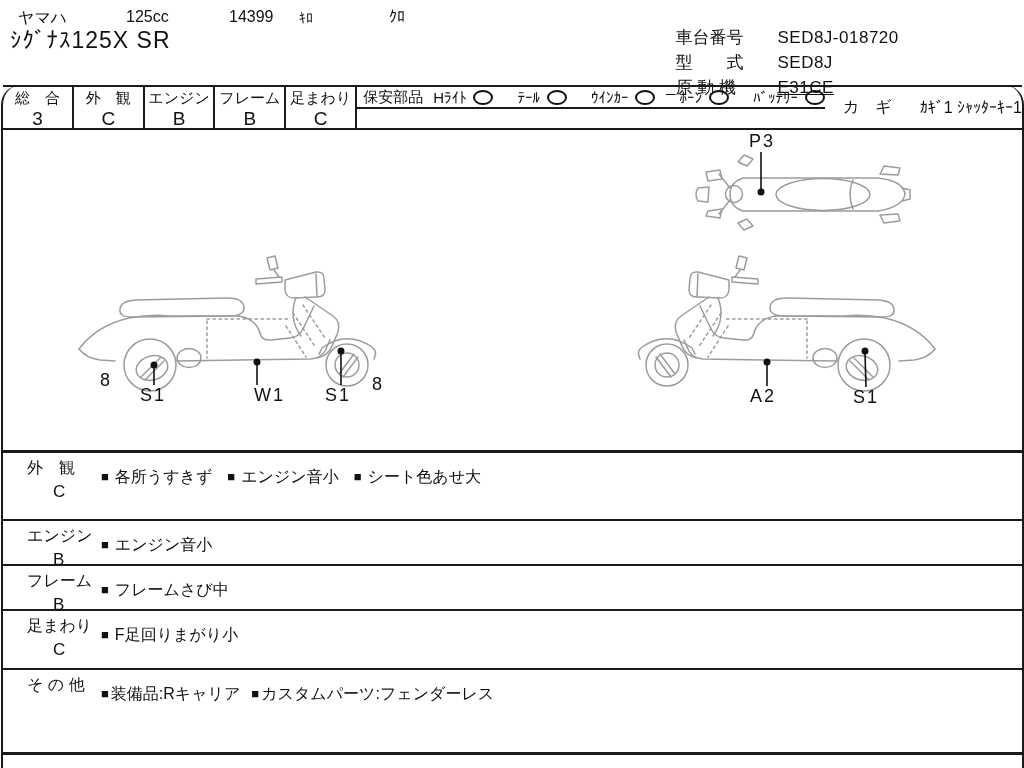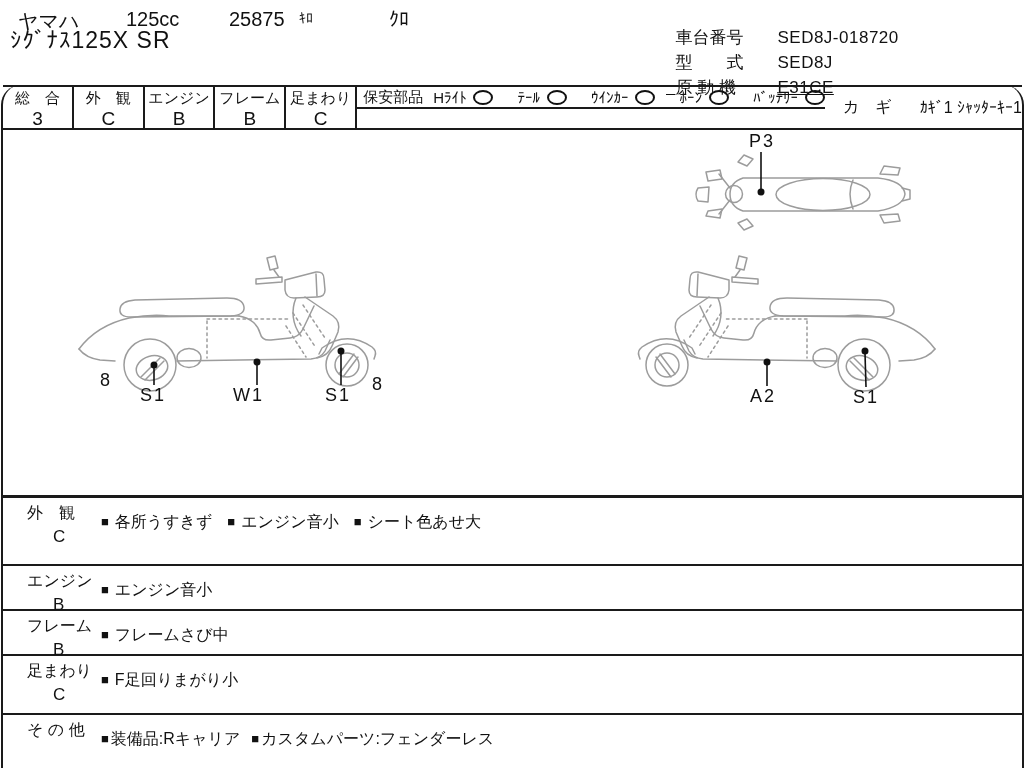--- a/index.html
+++ b/index.html
@@ -1,21 +1,21 @@
 <!DOCTYPE html>
 <html><head>
 <meta charset="utf-8">
 <style>
   html,body{margin:0;padding:0;background:#fff;}
   body{width:1024px;height:768px;position:relative;overflow:hidden;
        font-family:"Liberation Sans","DejaVu Sans",sans-serif;color:#111;}
   .abs{position:absolute;}
 
   
-  .hdr-txt{font-size:20px;white-space:pre;}
+  .hdr-txt{font-size:16px;white-space:pre;}
   .hdr-unit{font-size:14px;}
   .model-name{font-size:23px;letter-spacing:1px;}
   .id-row{position:absolute;left:666px;font-size:17px;white-space:pre;}
   .id-label{display:inline-block;width:96px;}
   .id-value{margin-left:6px;letter-spacing:0.5px;}
 
   
   .sheet{position:absolute;left:1px;top:85px;width:1019px;
          border-left:2px solid #1a1a1a;border-right:2px solid #1a1a1a;
          border-bottom:2px solid #8f8f8f;border-radius:20px;}
@@ -29,21 +29,21 @@
   .safety-top{height:20px;border-bottom:2px solid #1a1a1a;display:flex;align-items:center;
               font-size:15px;padding-left:6px;white-space:pre;}
   .sp-item{display:inline-flex;align-items:center;margin-left:24px;}
   .sp-item .sp-name{font-size:15px;}
   .oval{display:inline-block;width:16px;height:11px;border:2.4px solid #111;
         border-radius:50%;margin-left:7px;}
   .safety-keys{flex:1;display:flex;align-items:center;font-size:16px;padding-left:18px;white-space:pre;}
   .keys-value{margin-left:28px;}
 
   
-  .diagram{position:relative;height:365px;}
+  .diagram{position:relative;height:320px;}
   .dlabel{position:absolute;font-size:18px;letter-spacing:2px;color:#111;white-space:pre;}
 
   
   .cond-row{display:flex;border-top:2px solid #1a1a1a;box-sizing:border-box;}
   .cond-row.first{border-top:3px solid #1a1a1a;}
   .cond-label-col{width:98px;padding:5px 0 0 24px;box-sizing:border-box;flex:none;}
   .cond-label{font-size:16px;white-space:pre;}
   .cond-grade{font-size:17px;padding-left:26px;margin-top:3px;}
   .cond-items{flex:1;display:flex;align-items:flex-start;padding-top:14px;gap:15px;}
   .bullet{font-size:16px;white-space:pre;}
@@ -52,21 +52,21 @@
   .cond-row.tight .bullet::before{margin-right:2px;}
   .empty-row{border-top:3px solid #1a1a1a;height:47px;}
 
   svg{display:block;}
 </style>
 </head>
 <body>
 
 <span class="abs hdr-txt" style="left:18px;top:8px;">ヤマハ</span>
 <span class="abs hdr-txt" style="left:126px;top:8px;">125cc</span>
-<span class="abs hdr-txt" style="left:229px;top:8px;">25875</span>
+<span class="abs hdr-txt" style="left:229px;top:8px;">14399</span>
 <span class="abs hdr-unit" style="left:299px;top:10px;">ｷﾛ</span>
 <span class="abs hdr-txt" style="left:389px;top:8px;">ｸﾛ</span>
 <span class="abs model-name" style="left:10px;top:27px;">ｼｸﾞﾅｽ125X SR</span>
 
 <div class="id-row" style="top:6px;">
   <span class="id-label">車台番号</span><span class="id-value">SED8J-018720</span>
 </div>
 <div class="id-row" style="top:31px;">
   <span class="id-label">型　　式</span><span class="id-value">SED8J</span>
 </div>
@@ -207,21 +207,21 @@
         <path d="M 764 234 L 764 256"></path>
           <circle cx="764" cy="232" r="2.7"></circle>
         <path d="M 862 223 L 863 257"></path>
           <circle cx="862" cy="221" r="2.7"></circle>
       </g>
     </svg>
 
     <span class="dlabel" style="left:746px;top:1px;">P3</span>
     <span class="dlabel" style="left:97px;top:240px;">8</span>
     <span class="dlabel" style="left:137px;top:255px;">S1</span>
-    <span class="dlabel" style="left:230px;top:255px;text-align:right;">W1</span>
+    <span class="dlabel" style="left:251px;top:255px;text-align:right;">W1</span>
     <span class="dlabel" style="left:322px;top:255px;">S1</span>
     <span class="dlabel" style="left:369px;top:244px;">8</span>
     <span class="dlabel" style="left:747px;top:256px;">A2</span>
     <span class="dlabel" style="left:850px;top:257px;">S1</span>
   </div>
 
   <div class="cond-row first" style="height:69px;">
     <div class="cond-label-col">
       <div class="cond-label">外　観</div>
       <div class="cond-grade">C</div>
@@ -256,21 +256,21 @@
   <div class="cond-row" style="height:59px;">
     <div class="cond-label-col">
       <div class="cond-label">足まわり</div>
       <div class="cond-grade">C</div>
     </div>
     <div class="cond-items">
       <span class="bullet">F足回りまがり小</span>
     </div>
   </div>
 
-  <div class="cond-row tight" style="height:67px;">
+  <div class="cond-row tight" style="height:84px;">
     <div class="cond-label-col">
       <div class="cond-label">そ の 他</div>
       <div class="cond-grade"></div>
     </div>
     <div class="cond-items">
       <span class="bullet">装備品:Rキャリア</span>
       <span class="bullet">カスタムパーツ:フェンダーレス</span>
     </div>
   </div>
 

